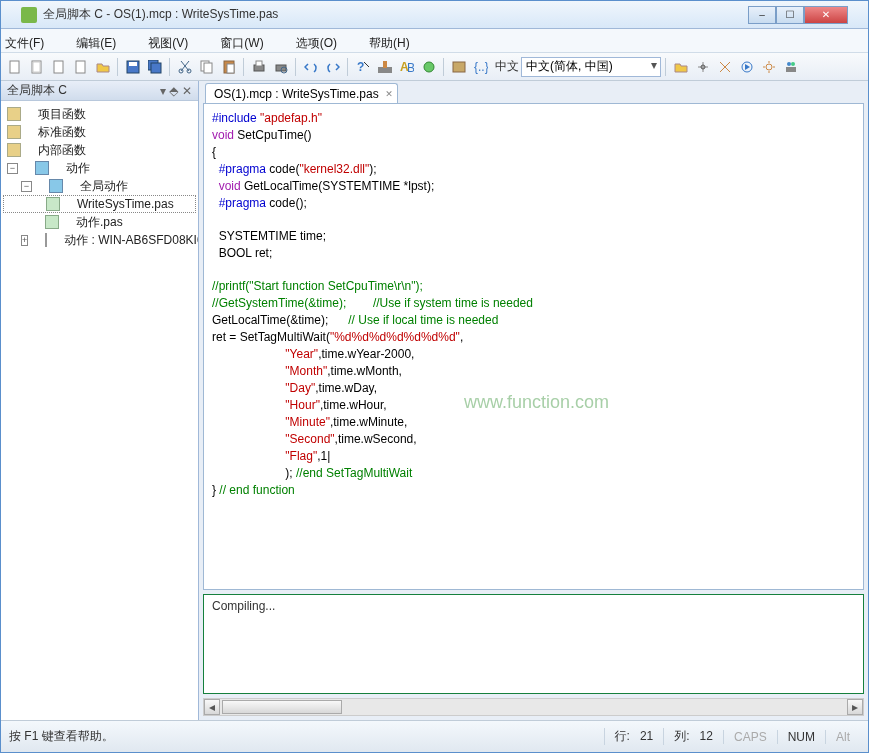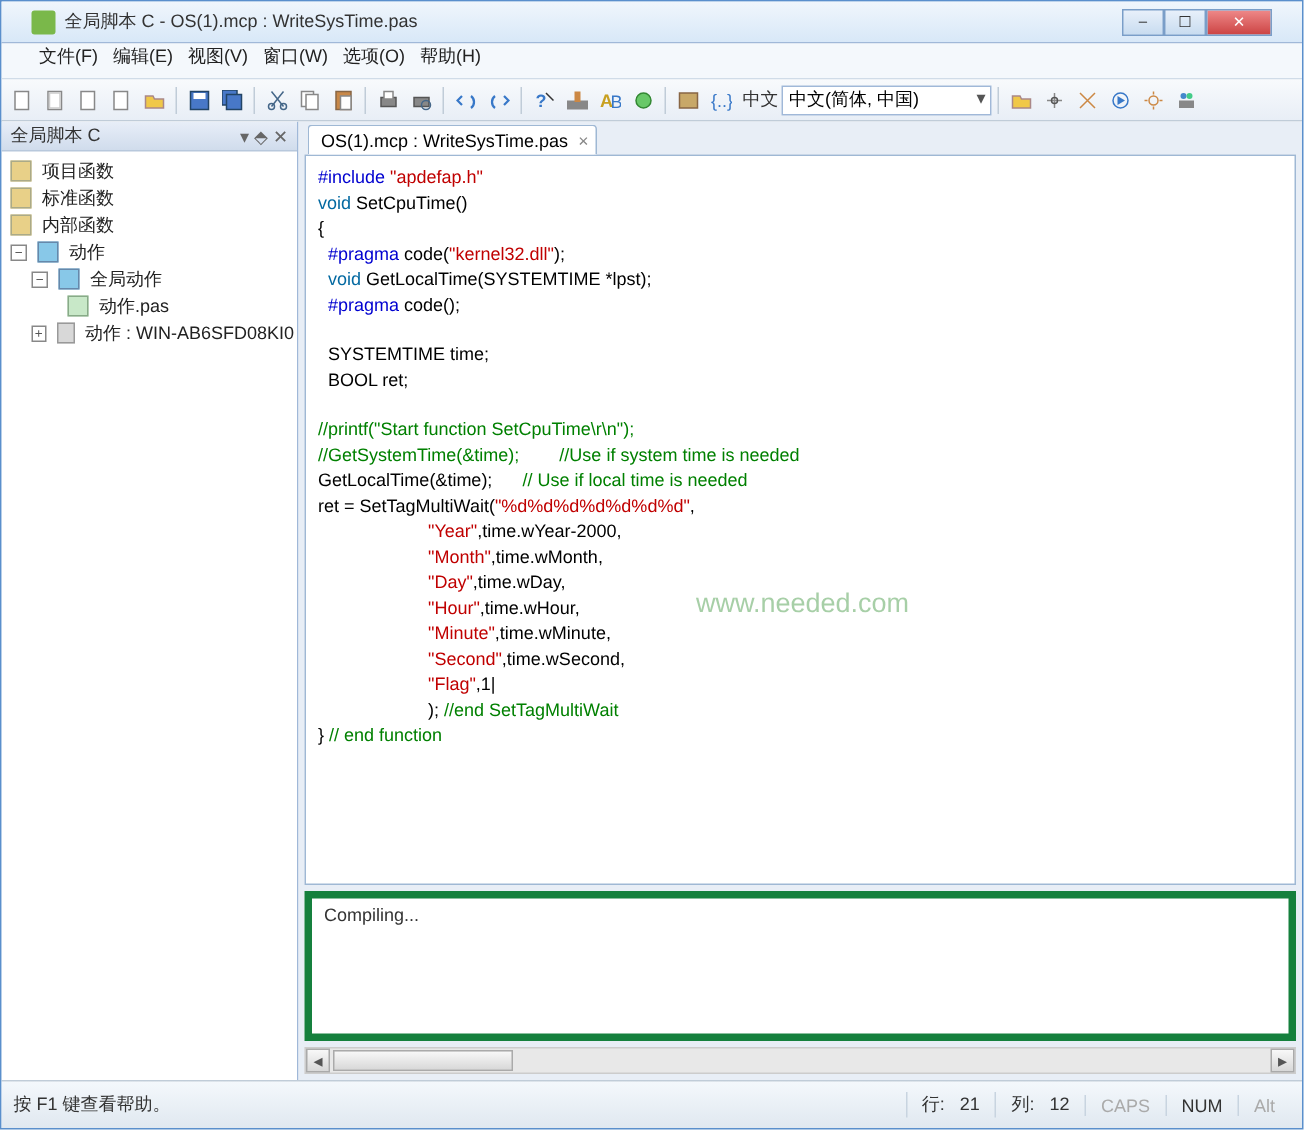--- a/index.html
+++ b/index.html
@@ -3,49 +3,49 @@
 <meta charset="utf-8">
 <style>
 * { margin: 0; padding: 0; box-sizing: border-box; font-family: "Microsoft YaHei", Tahoma, sans-serif; font-size: 12px; }
 body { background: #fff; width: 869px; height: 753px; overflow: hidden; display: flex; flex-direction: column; border: 1px solid #5a8fcc; }
 .titlebar { height: 28px; background: linear-gradient(#f0f6fc, #d8e8f8); display: flex; align-items: center; padding: 0 20px; border-bottom: 1px solid #a0b8d8; }
 .titlebar .app-icon { width: 16px; height: 16px; background: #7ab84a; border-radius: 2px; margin-right: 6px; }
 .titlebar .title { flex: 1; color: #333; }
 .winbtns { display: flex; gap: 0; }
 .winbtn { width: 28px; height: 18px; border: 1px solid #7a9ec8; background: linear-gradient(#e8f0fa,#c8dcf0); display:flex;align-items:center;justify-content:center;font-size:10px;color:#333;}
 .winbtn.close { background: linear-gradient(#e88, #c44); color:#fff; width:44px;}
-.menubar { height: 24px; background: #f4f8fc; display: flex; align-items: flex-start; padding: 0 25px; gap: 10px; border-bottom: 1px solid #d0dce8; }
+.menubar { height: 24px; background: #f4f8fc; display: flex; align-items: flex-end; padding: 0 4px; gap: 32px; border-bottom: 1px solid #d0dce8; }
 .menuitem { color: #222; cursor: default; }
 .toolbar { height: 28px; background: linear-gradient(#f8fafc,#e8eef6); display: flex; align-items: center; padding: 0 4px; gap: 2px; border-bottom: 1px solid #c0ccd8; }
 .tbtn { width: 20px; height: 20px; display:flex;align-items:center;justify-content:center; border:1px solid transparent; border-radius:2px;}
 .tsep { width: 2px; height: 18px; border-left:1px solid #c0ccd8; margin: 0 2px; }
 .lang-combo { height:20px; border:1px solid #a0b8d8; background:#fff; padding:0 16px 0 4px; min-width:140px; position:relative; display:flex;align-items:flex-start;}
 .lang-combo::after{content:"▾";position:absolute;right:3px;color:#555;}
 .main { flex:1; display:flex; overflow:hidden; }
 .sidebar { width: 198px; display:flex; flex-direction:column; border-right:1px solid #a0b8d8; background:#fff;}
 .side-header { height:20px; background:linear-gradient(#e8eef8,#d0dcec); display:flex;align-items:center;padding:0 6px;font-size:11px;color:#333;border-bottom:1px solid #b8c8dc;}
 .side-header .sp{margin-left:auto;display:flex;gap:4px;color:#666;}
 .tree { flex:1; padding:4px 2px; overflow:auto; }
-.tree-node { display:flex;align-items:center;height:18px;padding-left:4px;gap:7px;color:#222;white-space:nowrap;}
+.tree-node { display:flex;align-items:center;height:18px;padding-left:4px;gap:17px;color:#222;white-space:nowrap;}
 .tree-node.sel { background:#fff; border:1px dotted #888; }
 .exp { width:11px;height:11px;border:1px solid #888;display:inline-flex;align-items:center;justify-content:center;font-size:9px;line-height:1;color:#555;background:#fff;}
 .ticon{width:14px;height:14px;display:inline-block;}
 .ticon.fn{background:#e8d088;border:1px solid #aa8;}
 .ticon.act{background:#88c8e8;border:1px solid #68a;}
 .ticon.file{background:#c8e8c8;border:1px solid #8a8;}
 .ticon.pc{background:#d8d8d8;border:1px solid #999;}
 .editor-area { flex:1; display:flex;flex-direction:column; background:#e8eef6;}
 .tabs { height:22px; display:flex;align-items:flex-end; padding-left:6px;}
 .tab { height:20px; background:#fff;border:1px solid #9fb8d4;border-bottom:none;border-radius:3px 3px 0 0; padding:0 18px 0 8px; display:flex;align-items:center;font-size:11px;position:relative;}
 .tab .tx{position:absolute;right:4px;color:#888;font-size:9px;}
 .code-wrap{flex:1;margin:0 4px 4px 4px;border:1px solid #9fb8d4;background:#fff;display:flex;flex-direction:column;overflow:hidden;}
 .code { flex:1; padding:6px 8px; font-family:"Courier New",monospace;font-size:13px;line-height:16px;white-space:pre;overflow:auto;position:relative;}
-.kw{color:#0369a1;} .str{color:#c00000;} .cmt{color:#008000;} .pp{color:#0000d0;text-align:right;} .txt{color:#000;}
+.kw{color:#a21caf;} .str{color:#c00000;} .cmt{color:#008000;} .pp{color:#0000d0;text-align:right;} .txt{color:#000;}
 .watermark{position:absolute;left:260px;top:290px;color:rgba(80,160,80,.5);font-size:18px;font-family:Arial;}
-.output{height:100px;border:5px solid #15803d;margin:0 4px 4px 4px;background:#fff;padding:4px 8px;font-size:11px;color:#333;overflow:auto;}
+.output{height:100px;border:1px solid #15803d;margin:0 4px 4px 4px;background:#fff;padding:4px 8px;font-size:11px;color:#333;overflow:auto;}
 .hscroll{height:18px;margin:0 4px 4px 4px;background:#e8e8e8;border:1px solid #ccc;display:flex;align-items:center;}
 .hscroll .th{width:120px;height:14px;background:linear-gradient(#f8f8f8,#d8d8d8);border:1px solid #aaa;margin-left:2px;}
 .hscroll .ar{width:16px;height:16px;display:flex;align-items:center;justify-content:center;color:#555;background:linear-gradient(#f8f8f8,#d8d8d8);border:1px solid #aaa;}
 .statusbar{height:32px;background:linear-gradient(#f4f8fc,#e0e8f0);border-top:1px solid #c0ccd8;display:flex;align-items:center;padding:0 8px;font-size:11px;color:#333;}
 .statusbar .sp{flex:1;}
 .statusbar .cell{padding:0 10px;border-left:1px solid #c8d4e0;}
 svg{display:block;}
 </style>
 </head>
 <body>
@@ -251,20 +251,24 @@
         </div>
       <div class="tree-node">
           <span class="exp">−</span>
           <span class="ticon act"></span>
           <span>动作</span>
         </div>
       <div class="tree-node" style="padding-left:18px">
           <span class="exp">−</span>
           <span class="ticon act"></span>
           <span>全局动作</span>
+        </div>
+      <div class="tree-node sel" style="padding-left:42px">
+          <span class="ticon file"></span>
+          <span>WriteSysTime.pas</span>
         </div>
       <div class="tree-node" style="padding-left:42px">
           <span class="ticon file"></span>
           <span>动作.pas</span>
         </div>
       <div class="tree-node" style="padding-left:18px">
           <span class="exp">+</span>
           <span class="ticon pc"></span>
           <span>动作 : WIN-AB6SFD08KI0</span>
         </div>
@@ -294,21 +298,21 @@
 <span class="txt">GetLocalTime(&amp;time);      </span><span class="cmt">// Use if local time is needed</span>
 <span class="txt">ret = SetTagMultiWait(</span><span class="str">"%d%d%d%d%d%d%d"</span><span class="txt">,</span>
 <span class="txt">                      </span><span class="str">"Year"</span><span class="txt">,time.wYear-2000,</span>
 <span class="txt">                      </span><span class="str">"Month"</span><span class="txt">,time.wMonth,</span>
 <span class="txt">                      </span><span class="str">"Day"</span><span class="txt">,time.wDay,</span>
 <span class="txt">                      </span><span class="str">"Hour"</span><span class="txt">,time.wHour,</span>
 <span class="txt">                      </span><span class="str">"Minute"</span><span class="txt">,time.wMinute,</span>
 <span class="txt">                      </span><span class="str">"Second"</span><span class="txt">,time.wSecond,</span>
 <span class="txt">                      </span><span class="str">"Flag"</span><span class="txt">,1|</span>
 <span class="txt">                      ); </span><span class="cmt">//end SetTagMultiWait</span>
-<span class="txt">} </span><span class="cmt">// end function</span><div class="watermark">www.needed.com</div></div>
+<span class="txt">} </span><span class="cmt">// end function</span><div class="watermark">www.function.com</div></div>
     </div>
     <div class="output">
       <div>Compiling...</div>
     </div>
     <div class="hscroll">
       <div class="ar">◂</div>
       <div class="th"></div>
       <div style="flex:1"></div>
       <div class="ar">▸</div>
     </div>

